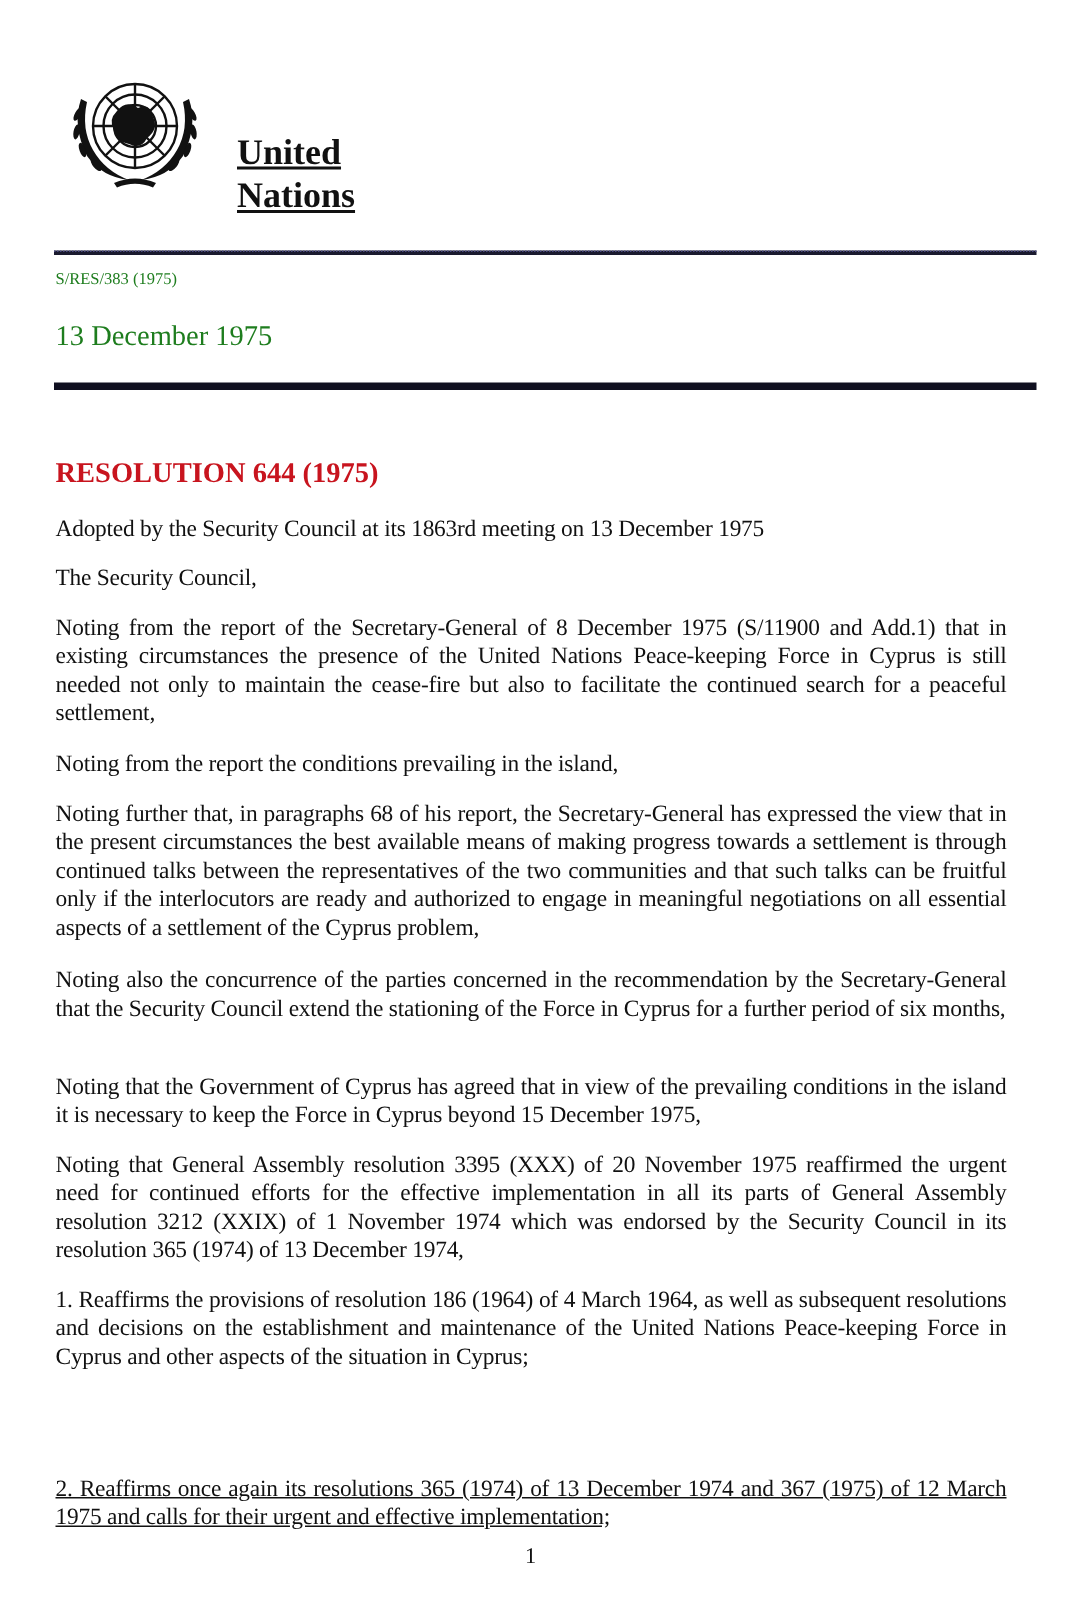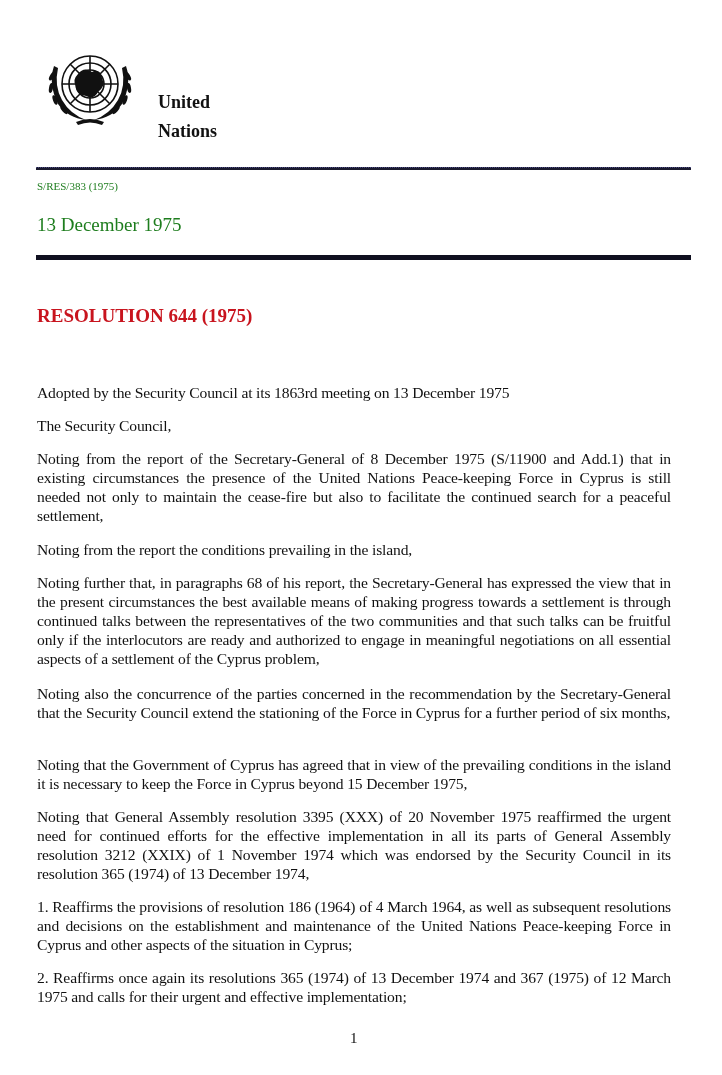--- a/index.html
+++ b/index.html
@@ -3,21 +3,21 @@
 <meta charset="utf-8">
 <style>
   html, body { margin: 0; padding: 0; background: #ffffff; }
   body {
     width: 722px; height: 1075px; position: relative; overflow: hidden;
     font-family: "Liberation Serif", "DejaVu Serif", serif; color: #111;
   }
   .logo { position: absolute; left: 40px; top: 44px; width: 100px; height: 90px; }
   .org-name {
     position: absolute; left: 158px; top: 88px;
-    font-weight: bold; font-size: 18px; line-height: 29px; color: #111;
+    font-weight: bold; font-size: 24px; line-height: 29px; color: #111; text-decoration: underline;
   }
   .rule-thin {
     position: absolute; left: 36px; top: 167px; width: 655px; height: 2px;
     background: #1a1a2e; border-top: 1px dotted #4a4a80;
   }
   .rule-thick {
     position: absolute; left: 36px; top: 255px; width: 655px; height: 5px;
     background: #101020;
   }
   .symbol {
@@ -29,21 +29,20 @@
     font-size: 19px; color: #1e7d1e;
   }
   .title {
     position: absolute; left: 37px; top: 305px;
     font-size: 19px; font-weight: bold; color: #c8141e;
   }
   .body-text {
     position: absolute; left: 37px; width: 634px;
     font-size: 15.6px; line-height: 19px; text-align: justify;
     letter-spacing: -0.15px;
-    margin-top: 40px;
   }
   .page-num {
     position: absolute; left: 350px; top: 1030px; font-size: 15px;
   }
 </style>
 </head>
 <body>
 
 <div class="logo">
   <svg width="100" height="90" viewBox="0 0 100 90">
@@ -91,15 +90,15 @@
 <div class="body-text" style="top:343px;">Adopted by the Security Council at its 1863rd meeting on 13 December 1975</div>
 <div class="body-text" style="top:376px;">The Security Council,</div>
 
 <div class="body-text" style="top:409px;">Noting from the report of the Secretary-General of 8 December 1975 (S/11900 and Add.1) that in existing circumstances the presence of the United Nations Peace-keeping Force in Cyprus is still needed not only to maintain the cease-fire but also to facilitate the continued search for a peaceful settlement,</div>
 <div class="body-text" style="top:500px;">Noting from the report the conditions prevailing in the island,</div>
 <div class="body-text" style="top:533px;">Noting further that, in paragraphs 68 of his report, the Secretary-General has expressed the view that in the present circumstances the best available means of making progress towards a settlement is through continued talks between the representatives of the two communities and that such talks can be fruitful only if the interlocutors are ready and authorized to engage in meaningful negotiations on all essential aspects of a settlement of the Cyprus problem,</div>
 <div class="body-text" style="top:644px;">Noting also the concurrence of the parties concerned in the recommendation by the Secretary-General that the Security Council extend the stationing of the Force in Cyprus for a further period of six months,</div>
 <div class="body-text" style="top:715px;">Noting that the Government of Cyprus has agreed that in view of the prevailing conditions in the island it is necessary to keep the Force in Cyprus beyond 15 December 1975,</div>
 <div class="body-text" style="top:767px;">Noting that General Assembly resolution 3395 (XXX) of 20 November 1975 reaffirmed the urgent need for continued efforts for the effective implementation in all its parts of General Assembly resolution 3212 (XXIX) of 1 November 1974 which was endorsed by the Security Council in its resolution 365 (1974) of 13 December 1974,</div>
 <div class="body-text" style="top:857px;">1. Reaffirms the provisions of resolution 186 (1964) of 4 March 1964, as well as subsequent resolutions and decisions on the establishment and maintenance of the United Nations Peace-keeping Force in Cyprus and other aspects of the situation in Cyprus;</div>
-<div class="body-text" style="top:928px;">2. Reaffirms once again its resolutions 365 (1974) of 13 December 1974 and 367 (1975) of 12 March 1975 and calls for their urgent and effective implementation;</div>
+<div class="body-text" style="top:983px;text-decoration:underline;">2. Reaffirms once again its resolutions 365 (1974) of 13 December 1974 and 367 (1975) of 12 March 1975 and calls for their urgent and effective implementation;</div>
 
 <div class="page-num">1</div>
 
 </body></html>

